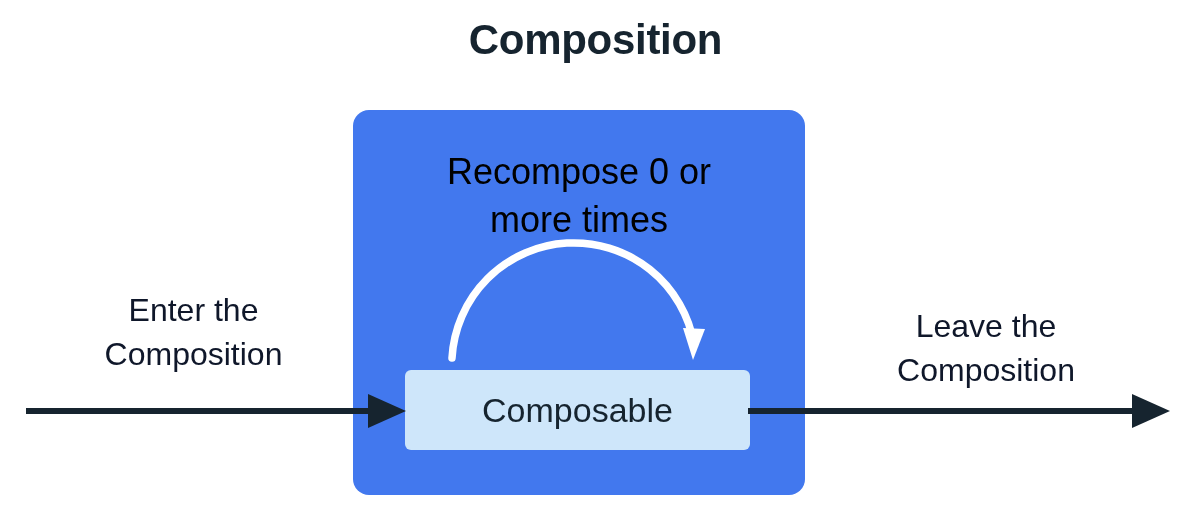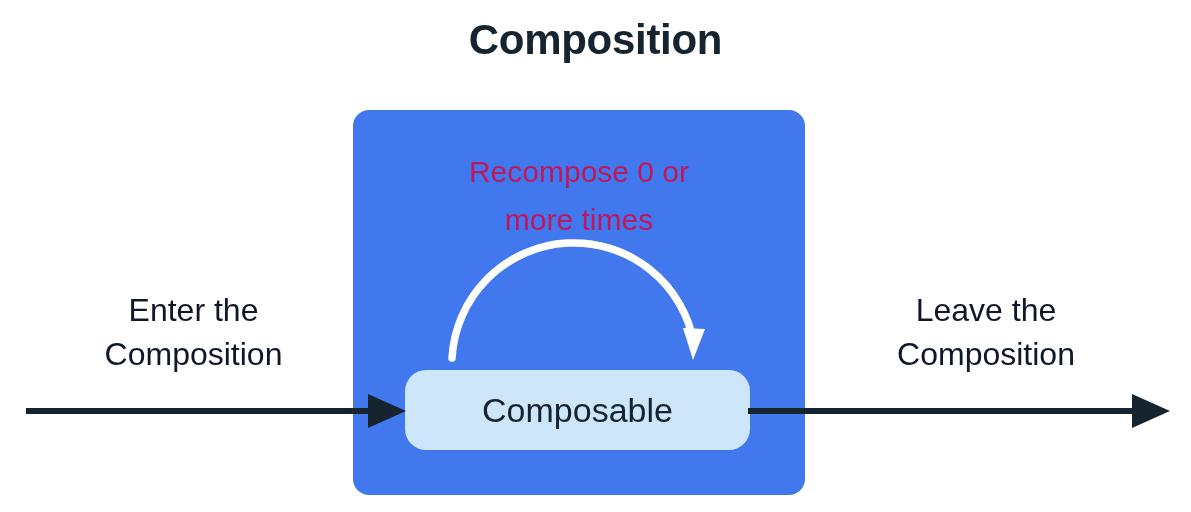--- a/index.html
+++ b/index.html
@@ -46,23 +46,23 @@
     border-radius: 16px;
   }
 
   
   #recompose-label {
     position: absolute;
     left: 353px;
     top: 148px;
     width: 452px;
     text-align: center;
-    font-size: 30px;
+    font-size: 36px;
     line-height: 48px;
-    color: #be185d;
+    color: #000000;
     font-weight: normal;
     white-space: pre-line;
   }
 
   
   #recompose-arrow {
     position: absolute;
     left: 353px;
     top: 110px;
     width: 452px;
@@ -70,21 +70,21 @@
   }
 
   
   #composable-box {
     position: absolute;
     left: 405px;
     top: 370px;
     width: 345px;
     height: 80px;
     background: #CEE6FA;
-    border-radius: 21px;
+    border-radius: 6px;
     box-sizing: border-box;
     display: flex;
     align-items: center;
     justify-content: center;
   }
   #composable-label {
     font-size: 34px;
     line-height: 38px;
     color: #16242F;
     font-weight: normal;
@@ -102,21 +102,21 @@
   .flow-caption {
     position: absolute;
     text-align: center;
     font-size: 32px;
     line-height: 44px;
     color: #0f172a;
     font-weight: normal;
     white-space: pre-line;
   }
   #enter-caption { left: 27px;  top: 288px; width: 333px; }
-  #leave-caption { left: 808px; top: 288px; width: 356px; }
+  #leave-caption { left: 808px; top: 304px; width: 356px; }
 </style>
 </head>
 <body>
 
 <div id="canvas">
 
   <div id="diagram-title">Composition</div>
 
   <div id="composition-panel"></div>
 

